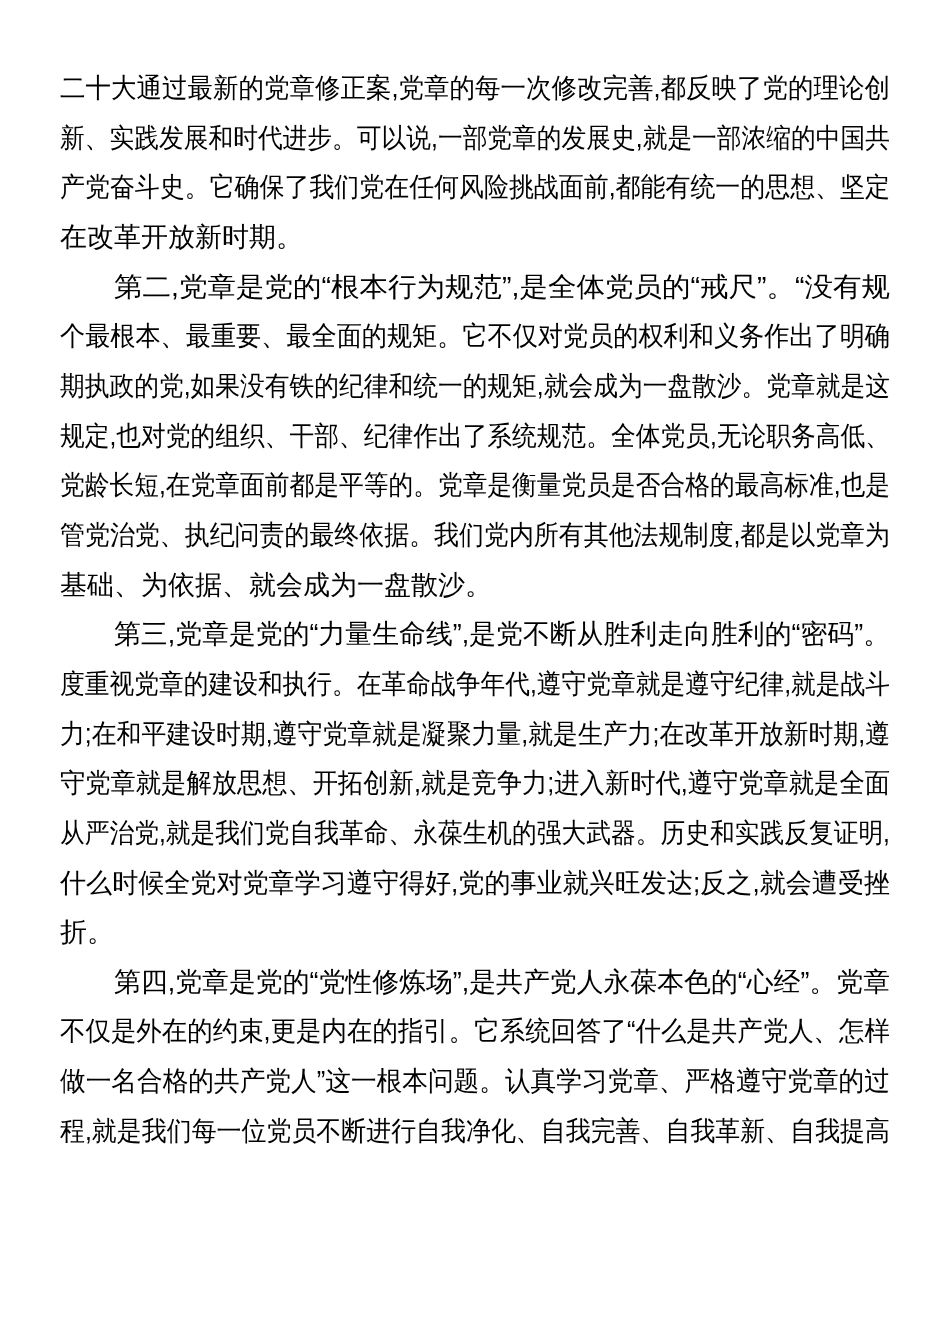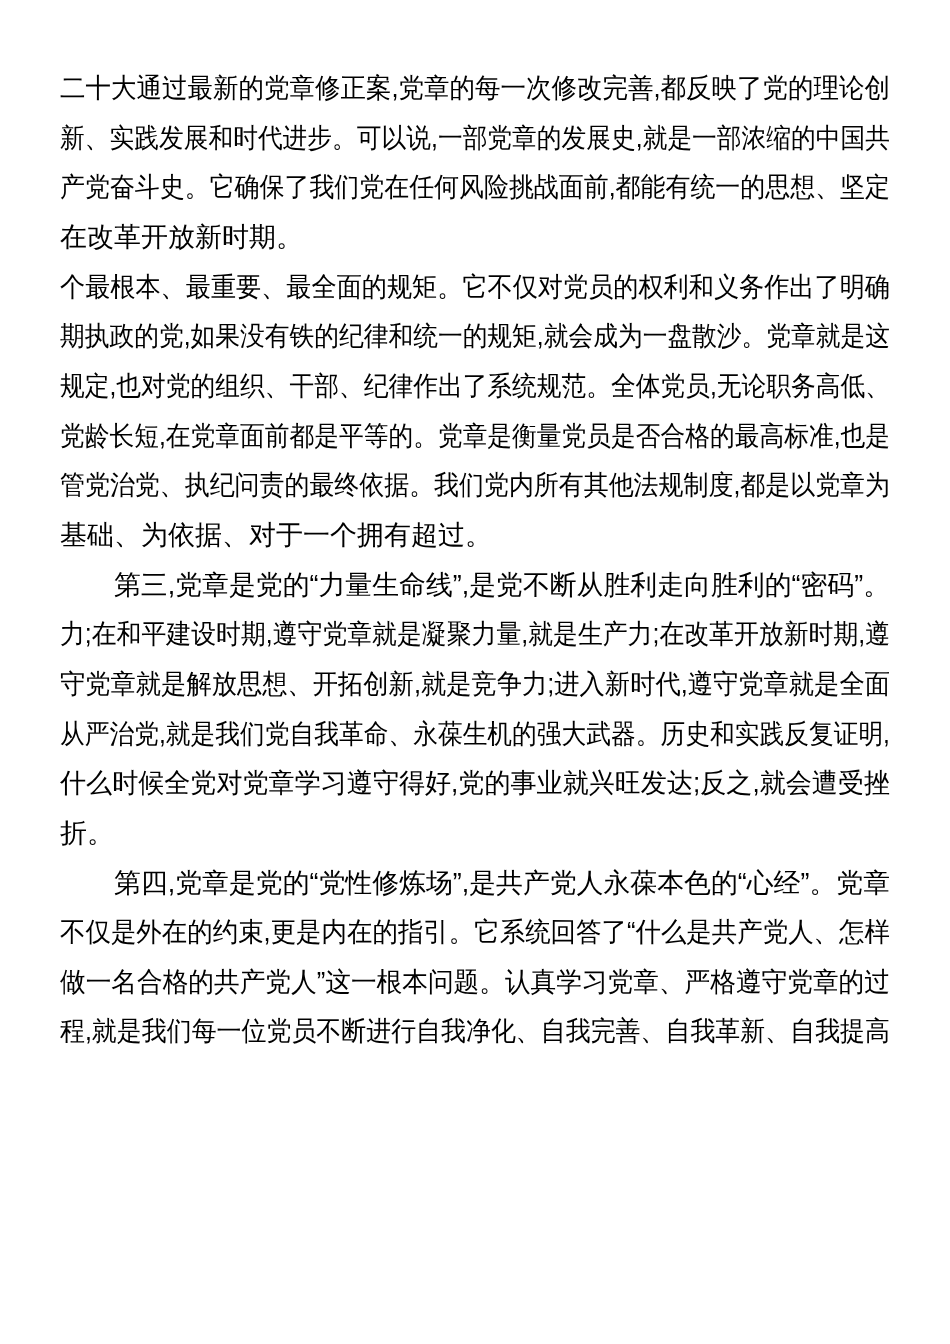--- a/index.html
+++ b/index.html
@@ -44,27 +44,29 @@
 </style>
 </head>
 <body>
 
 <div class="page">
   <div class="text-body" id="text-body">
       <div class="line"><span class="t fit" style="transform: scaleX(0.9442);">二十大通过最新的党章修正案,党章的每一次修改完善,都反映了党的理论创</span></div>
       <div class="line"><span class="t fit" style="transform: scaleX(0.9161);">新、实践发展和时代进步。可以说,一部党章的发展史,就是一部浓缩的中国共</span></div>
       <div class="line"><span class="t fit" style="transform: scaleX(0.9237);">产党奋斗史。它确保了我们党在任何风险挑战面前,都能有统一的思想、坚定</span></div>
       <div class="line"><span class="t">在改革开放新时期。</span></div>
+      <div class="line indent"><span class="t fit" style="transform: scaleX(1.0558);">第二,党章是党的“根本行为规范”,是全体党员的“戒尺”。“没有规</span></div>
       <div class="line"><span class="t fit" style="transform: scaleX(0.9315);">个最根本、最重要、最全面的规矩。它不仅对党员的权利和义务作出了明确</span></div>
       <div class="line"><span class="t fit" style="transform: scaleX(0.9161);">期执政的党,如果没有铁的纪律和统一的规矩,就会成为一盘散沙。党章就是这</span></div>
       <div class="line"><span class="t fit" style="transform: scaleX(0.9161);">规定,也对党的组织、干部、纪律作出了系统规范。全体党员,无论职务高低、</span></div>
       <div class="line"><span class="t fit" style="transform: scaleX(0.9161);">党龄长短,在党章面前都是平等的。党章是衡量党员是否合格的最高标准,也是</span></div>
       <div class="line"><span class="t fit" style="transform: scaleX(0.9237);">管党治党、执纪问责的最终依据。我们党内所有其他法规制度,都是以党章为</span></div>
-      <div class="line"><span class="t">基础、为依据、对于一个拥有超过。</span></div>
+      <div class="line"><span class="t">基础、为依据、就会成为一盘散沙。</span></div>
       <div class="line indent"><span class="t fit" style="transform: scaleX(0.9949);">第三,党章是党的“力量生命线”,是党不断从胜利走向胜利的“密码”。</span></div>
+      <div class="line"><span class="t fit" style="transform: scaleX(0.9161);">度重视党章的建设和执行。在革命战争年代,遵守党章就是遵守纪律,就是战斗</span></div>
       <div class="line"><span class="t fit" style="transform: scaleX(0.9207);">力;在和平建设时期,遵守党章就是凝聚力量,就是生产力;在改革开放新时期,遵</span></div>
       <div class="line"><span class="t fit" style="transform: scaleX(0.9362);">守党章就是解放思想、开拓创新,就是竞争力;进入新时代,遵守党章就是全面</span></div>
       <div class="line"><span class="t fit" style="transform: scaleX(0.9161);">从严治党,就是我们党自我革命、永葆生机的强大武器。历史和实践反复证明,</span></div>
       <div class="line"><span class="t fit" style="transform: scaleX(0.9657);">什么时候全党对党章学习遵守得好,党的事业就兴旺发达;反之,就会遭受挫</span></div>
       <div class="line"><span class="t">折。</span></div>
       <div class="line indent"><span class="t fit" style="transform: scaleX(0.9949);">第四,党章是党的“党性修炼场”,是共产党人永葆本色的“心经”。党章</span></div>
       <div class="line"><span class="t fit" style="transform: scaleX(0.9426);">不仅是外在的约束,更是内在的指引。它系统回答了“什么是共产党人、怎样</span></div>
       <div class="line"><span class="t fit" style="transform: scaleX(0.9507);">做一名合格的共产党人”这一根本问题。认真学习党章、严格遵守党章的过</span></div>
       <div class="line"><span class="t fit" style="transform: scaleX(0.9237);">程,就是我们每一位党员不断进行自我净化、自我完善、自我革新、自我提高</span></div>
     </div>

